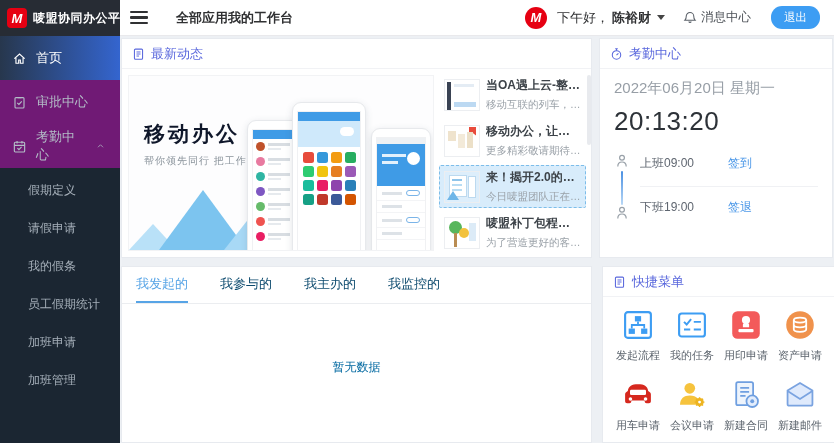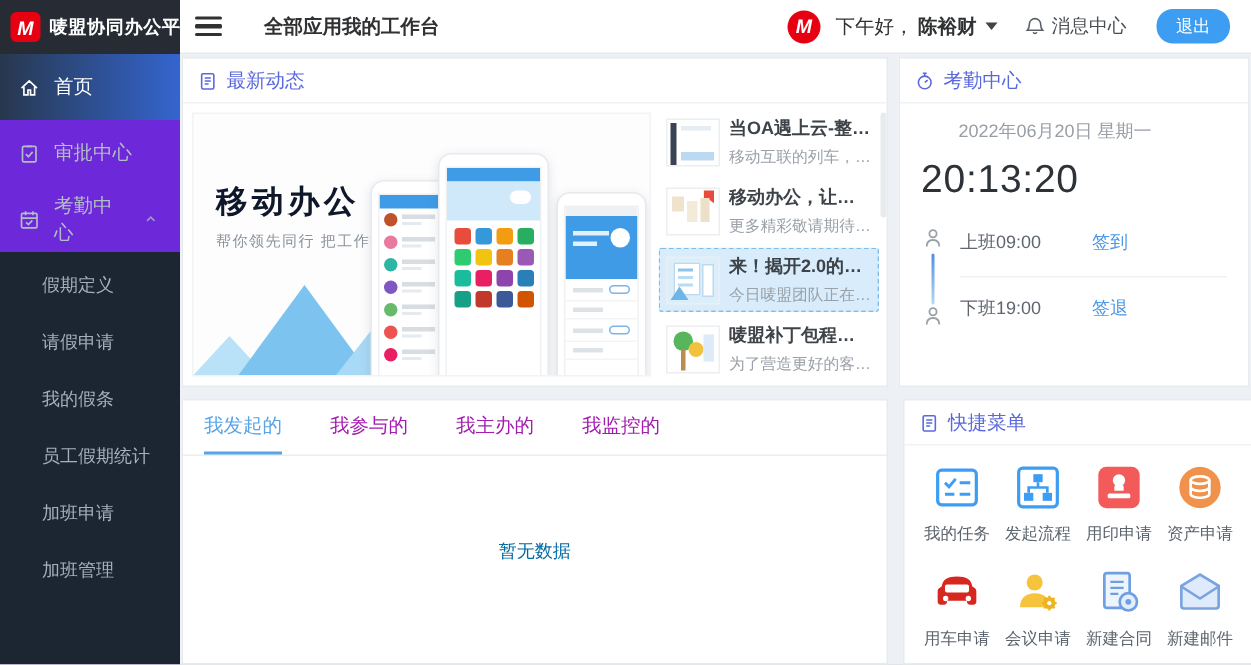--- a/index.html
+++ b/index.html
@@ -28,21 +28,21 @@
     font-weight:bold; font-style:italic; font-size:13px; display:flex; align-items:center; justify-content:center; }
   .greeting { display:flex; align-items:center; gap:3px; cursor:pointer; font-size:13px; }
   .greeting b { font-weight:bold; }
   .caret-down { width:0; height:0; border-left:4px solid transparent; border-right:4px solid transparent;
     border-top:5px solid #444; margin-left:3px; }
   .msg-center { display:flex; align-items:center; gap:4px; color:#4a4f55; font-size:12.5px;
     cursor:pointer; margin-left:8px; }
   .logout-btn { background:#3d9df3; color:#fff; font-size:11.5px; border:none; border-radius:11px;
     padding:4px 13px; margin-left:10px; cursor:pointer; }
   
-  .sidebar { position:absolute; top:36px; left:0; bottom:0; width:120px; background:#6d28d9;
+  .sidebar { position:absolute; top:36px; left:0; bottom:0; width:120px; background:#701a75;
     display:flex; flex-direction:column; z-index:10; }
   .side-item { height:44px; display:flex; align-items:center; gap:9px; padding:0 12px;
     color:#b3bdc7; font-size:13px; cursor:pointer; }
   .side-item svg { flex:0 0 15px; }
   .side-item.active { background:linear-gradient(90deg,#27374d 0%,#3465cf 100%); color:#fff; }
   .side-chevron { margin-left:auto; opacity:.75; }
   .submenu { flex:1; background:#1b2632; padding-top:3px; }
   .sub-item { height:38px; line-height:38px; padding-left:28px; color:#a6b0ba; font-size:12px; cursor:pointer; }
   
   .panel { position:absolute; background:#fff; border:1px solid #e7eaef; }
@@ -107,27 +107,27 @@
   .t4 .g { left:4px; top:3px; width:13px; height:13px; border-radius:50%; background:#57b65c; }
   .t4 .y { left:14px; top:10px; width:10px; height:10px; border-radius:50%; background:#f2c23e; }
   .t4 .tr { left:9px; top:15px; width:3px; height:14px; background:#b98c52; }
   .t4 .bl { right:3px; top:5px; width:7px; height:18px; background:#dcebf7; }
   .news-txt { min-width:0; }
   .news-title { font-size:12px; font-weight:bold; color:#3d4349; white-space:nowrap; overflow:hidden; text-overflow:ellipsis; }
   .news-desc { font-size:10.5px; color:#9aa1a8; margin-top:4px; white-space:nowrap; overflow:hidden; text-overflow:ellipsis; }
   .news-scroll { position:absolute; right:0px; top:6px; width:4px; height:70px; background:#e8eaee; border-radius:2px; }
   
   .tabs-bar { display:flex; gap:32px; padding:0 14px; height:37px; border-bottom:1px solid #ebedf0; }
-  .tab { display:flex; align-items:center; font-size:13px; color:#a21caf; cursor:pointer;
+  .tab { display:flex; align-items:center; font-size:13px; color:#0c4a6e; cursor:pointer;
     border-bottom:2px solid transparent; }
   .tab.active { color:#57a4e6; border-bottom-color:#57a4e6; }
   .empty-text { text-align:center; color:#0369a1; font-size:12px; margin-top:55px; }
   
   .attend-body { padding:10px 14px 0; }
-  .attend-date { font-size:12px; color:#979ea6;margin-left:25px; }
+  .attend-date { font-size:15px; color:#979ea6; }
   .attend-time { font-size:26px; color:#2d3238; margin-top:8px; letter-spacing:.5px; font-weight:500; }
   .timeline { margin-top:16px; position:relative; padding-left:26px; }
   .tl-line { position:absolute; left:7px; top:18px; width:2px; height:34px;
     background:linear-gradient(180deg,#4a90e2,#b9d8f6); border-radius:1px; }
   .tl-person { position:absolute; left:0; color:#98a0a8; }
   .tl-p1 { top:0px; } .tl-p2 { top:52px; }
   .tl-row { display:flex; align-items:center; gap:34px; padding:2px 0 14px; }
   .tl-row + .tl-row { border-top:1px solid #f0f1f4; padding-top:12px; }
   .tl-label { font-size:12px; color:#5f6670; }
   .tl-action { font-size:12px; color:#4a97e8; cursor:pointer; }
@@ -429,38 +429,38 @@
     <div class="panel-header">
       <svg width="13" height="14" viewBox="0 0 16 16">
           <rect x="3" y="2" width="10" height="12.5" rx="1.2" fill="none" stroke="currentColor" stroke-width="1.3"></rect>
           <path d="M5.5 5.5h5M5.5 8h5M5.5 10.5h3.2" stroke="currentColor" stroke-width="1.2"></path>
         </svg>
       <span>快捷菜单</span>
     </div>
     <div class="quick-grid">
       <div class="quick-item">
         <svg viewBox="0 0 36 36">
-            <rect x="3.5" y="5" width="29" height="26" rx="3" fill="none" stroke="#3d9df3" stroke-width="2.4"></rect>
-            <path d="M9 14.5l3 3 5-6" fill="none" stroke="#3d9df3" stroke-width="2.2"></path>
-            <path d="M20 14.5h8M9 23h7M20 23h8" stroke="#3d9df3" stroke-width="2.2"></path>
-          </svg>
-        <span class="quick-label">我的任务</span>
-      </div>
-      <div class="quick-item">
-        <svg viewBox="0 0 36 36">
             <rect x="3.5" y="3.5" width="29" height="29" rx="3" fill="none" stroke="#3d9df3" stroke-width="2.4"></rect>
             <rect x="14.5" y="8" width="7" height="6" fill="#3d9df3"></rect>
             <path d="M18 14v4M11 22v-4h14v4" fill="none" stroke="#3d9df3" stroke-width="2"></path>
             <rect x="7.5" y="22" width="7" height="6" fill="#3d9df3"></rect>
             <rect x="21.5" y="22" width="7" height="6" fill="#3d9df3"></rect>
           </svg>
         <span class="quick-label">发起流程</span>
       </div>
       <div class="quick-item">
         <svg viewBox="0 0 36 36">
+            <rect x="3.5" y="5" width="29" height="26" rx="3" fill="none" stroke="#3d9df3" stroke-width="2.4"></rect>
+            <path d="M9 14.5l3 3 5-6" fill="none" stroke="#3d9df3" stroke-width="2.2"></path>
+            <path d="M20 14.5h8M9 23h7M20 23h8" stroke="#3d9df3" stroke-width="2.2"></path>
+          </svg>
+        <span class="quick-label">我的任务</span>
+      </div>
+      <div class="quick-item">
+        <svg viewBox="0 0 36 36">
             <rect x="2.5" y="2.5" width="31" height="31" rx="6" fill="#f35a5a"></rect>
             <path d="M14.5 20.5v-3c0-.6.4-1 1-1-1.3-1-2.1-2.3-2.1-3.9a4.6 4.6 0 0 1 9.2 0c0 1.6-.8 2.9-2.1 3.9.6 0 1 .4 1 1v3z" fill="#fff"></path>
             <rect x="9.5" y="22.5" width="17" height="3.6" rx="1.2" fill="#fff"></rect>
           </svg>
         <span class="quick-label">用印申请</span>
       </div>
       <div class="quick-item">
         <svg viewBox="0 0 36 36">
             <circle cx="18" cy="18" r="15.5" fill="#f0924c"></circle>
             <ellipse cx="18" cy="12.5" rx="7" ry="2.8" fill="none" stroke="#fff" stroke-width="2"></ellipse>

